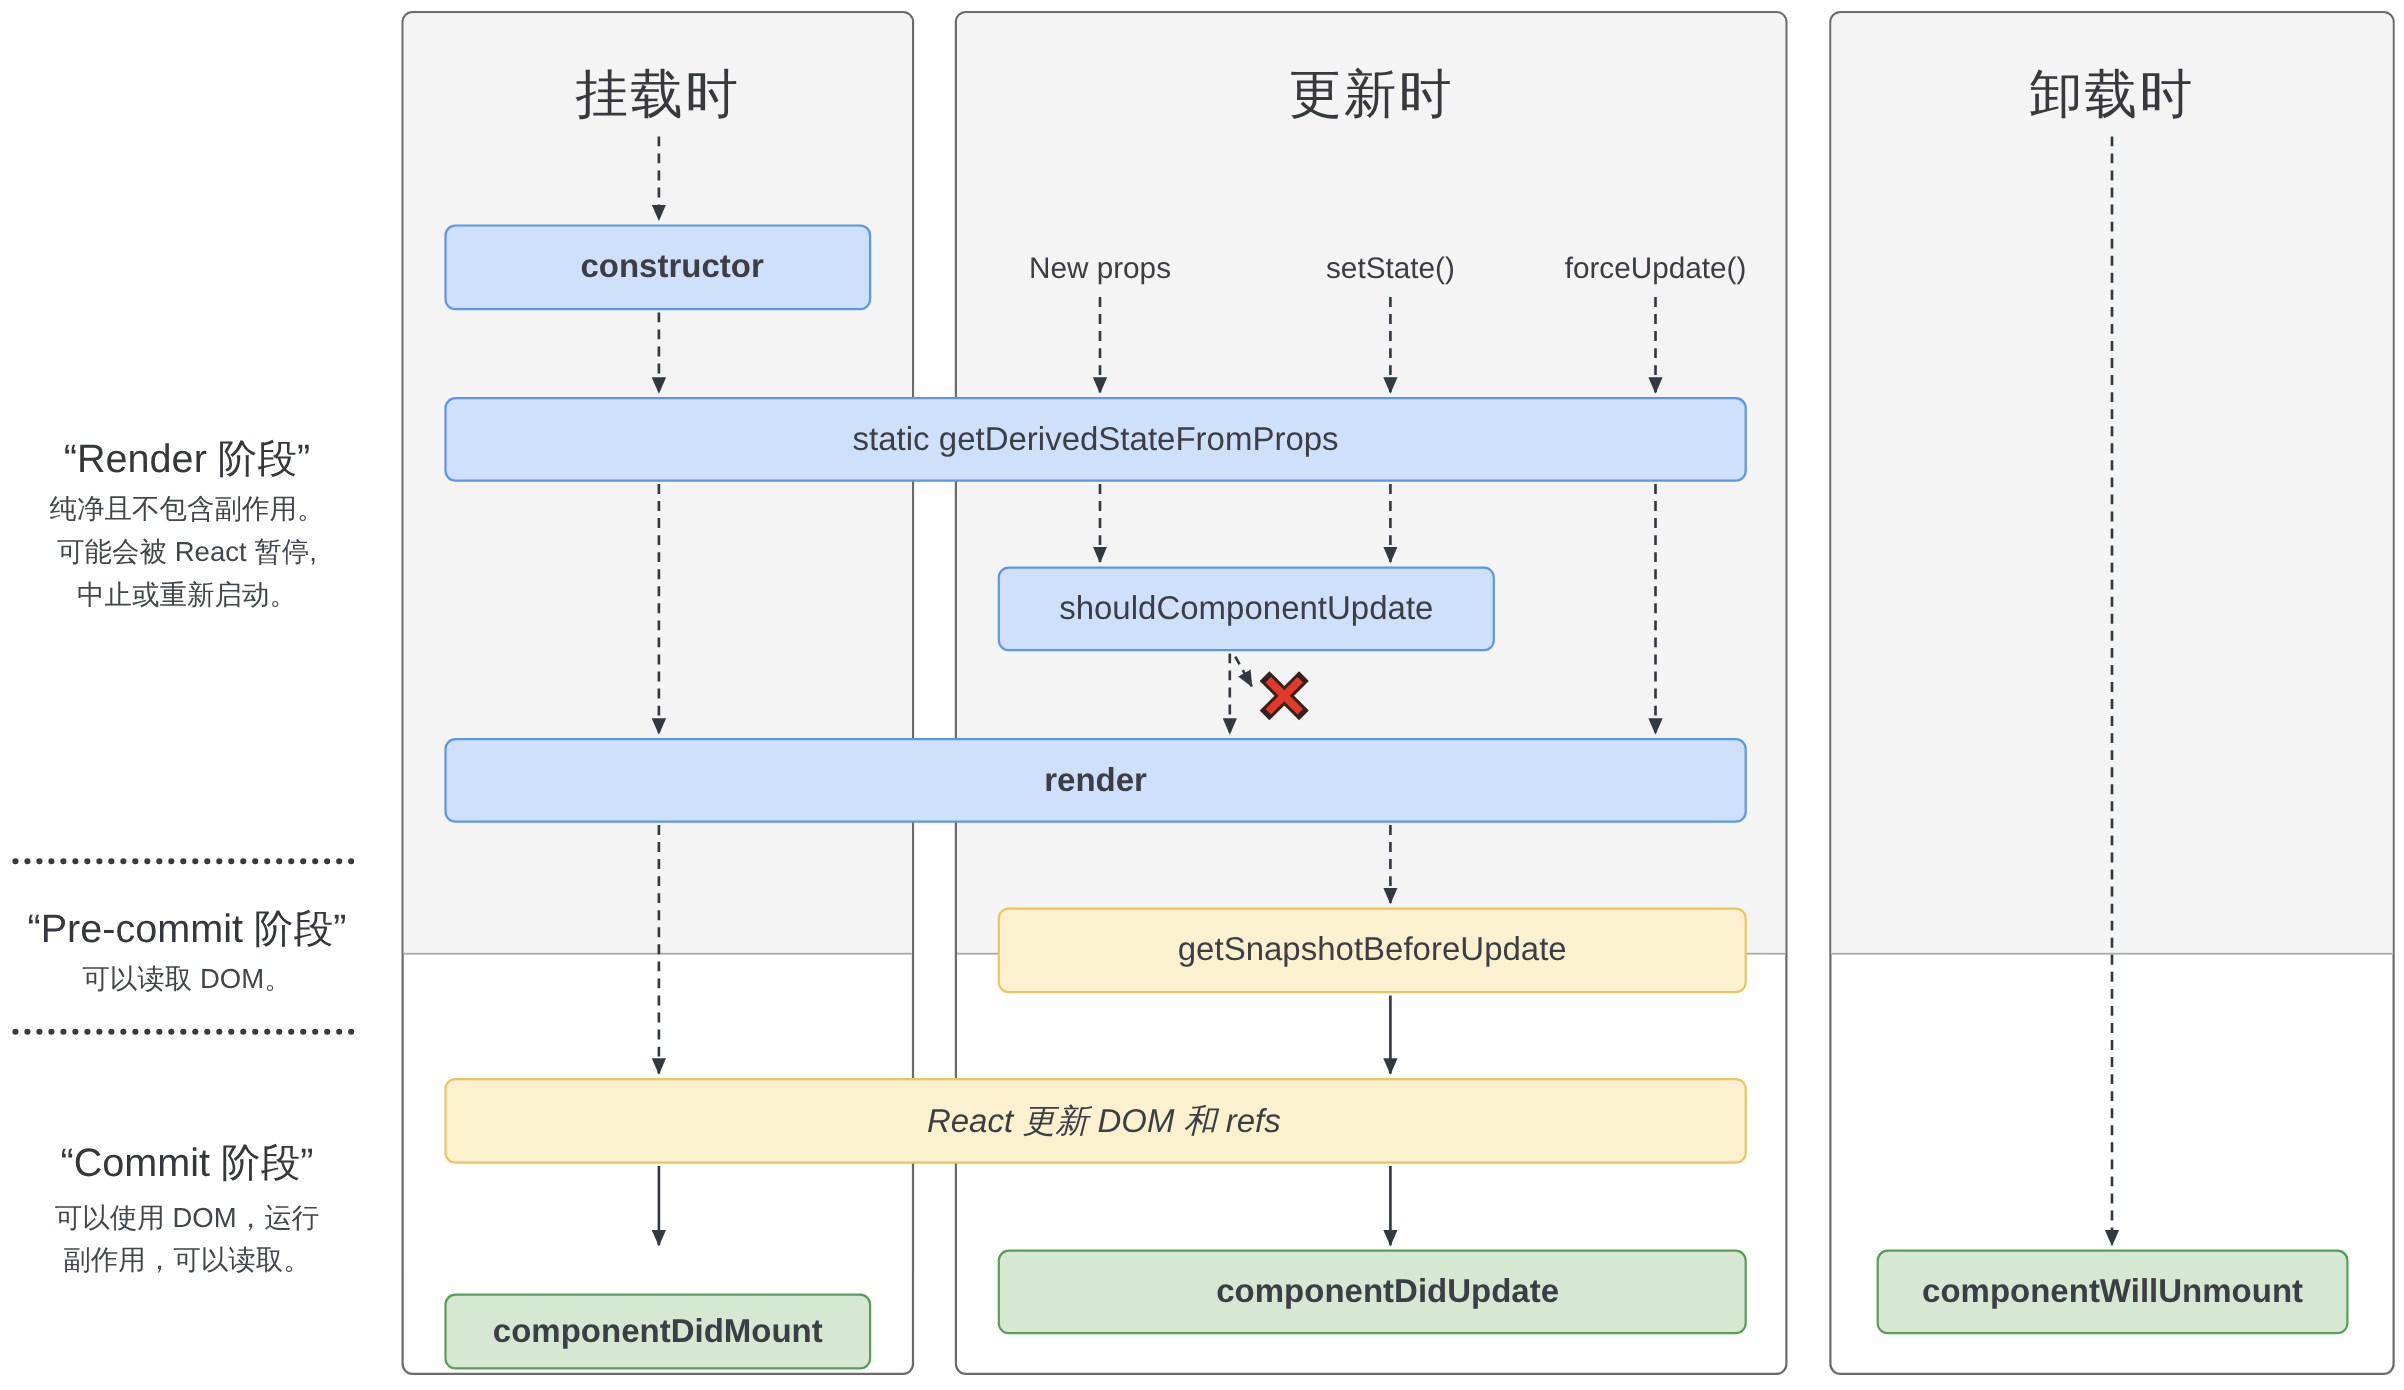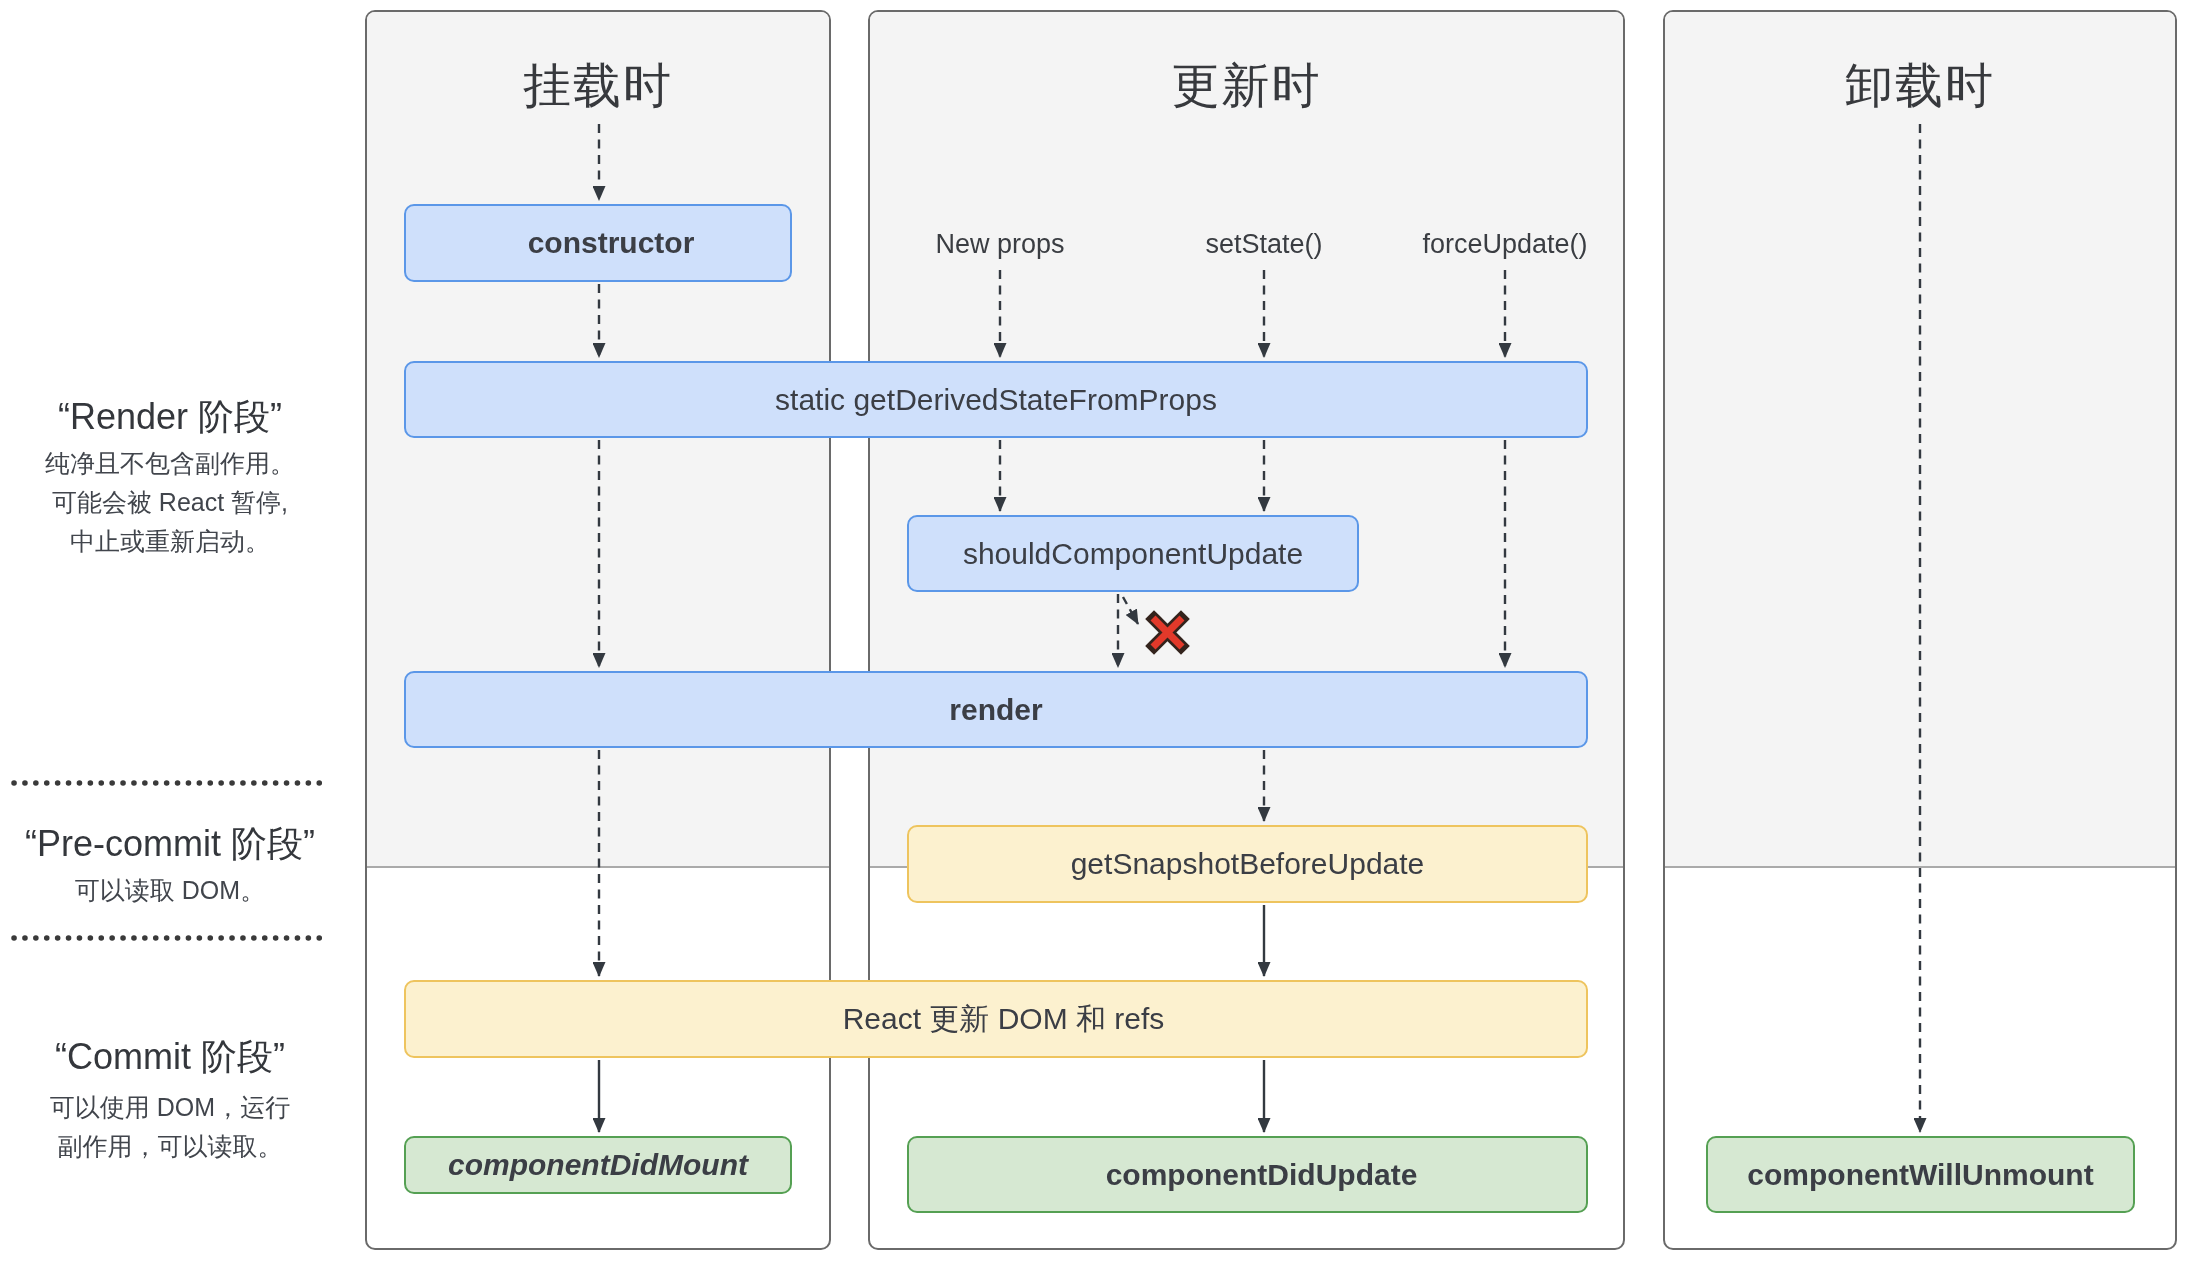--- a/index.html
+++ b/index.html
@@ -21,21 +21,21 @@
   .panel .col-title{position:absolute;left:0;right:0;top:42px;text-align:center;
                     font-size:48px;font-weight:400;color:#37393d;letter-spacing:2px;}
 
   .fbox{position:absolute;display:flex;align-items:center;justify-content:center;
         box-sizing:border-box;border-radius:10px;font-size:30px;color:var(--text);
         border:2.5px solid transparent;}
   .fbox.blue{background:var(--blue-fill);border-color:var(--blue-border);}
   .fbox.yellow{background:var(--yellow-fill);border-color:var(--yellow-border);}
   .fbox.green{background:var(--green-fill);border-color:var(--green-border);}
   .fbox.bold{font-weight:700;}
-  .fbox.italic{padding-left:15px;}
+  .fbox.italic{font-style:italic;padding-left:15px;}
 
   .trigger{position:absolute;transform:translate(-50%,-50%);font-size:27px;
            color:#3a3d42;white-space:nowrap;}
   .trigger.italic{}
 
   .side-block{position:absolute;left:0;width:340px;text-align:center;white-space:nowrap;}
   .side-title{font-size:36px;font-weight:500;color:#34373c;}
   .side-line{font-size:25px;line-height:39px;color:#41454c;}
 
   svg.layer{position:absolute;left:0;top:0;pointer-events:none;}
@@ -141,19 +141,19 @@
   <div class="fbox blue" style="left:404px;top:361px;width:1184px;height:77px;">static getDerivedStateFromProps</div>
 
   <div class="fbox blue" style="left:907px;top:515px;width:452px;height:77px;">shouldComponentUpdate</div>
 
   <div class="fbox blue bold" style="left:404px;top:671px;width:1184px;height:77px;">render</div>
 
   <div class="fbox yellow" style="left:907px;top:825px;width:681px;height:78px;">getSnapshotBeforeUpdate</div>
 
   <div class="fbox yellow italic" style="left:404px;top:980px;width:1184px;height:78px;">React 更新 DOM 和 refs</div>
 
-  <div class="fbox green bold" style="left:404px;top:1136px;width:388px;height:58px;font-style:italic;">componentDidMount</div>
+  <div class="fbox green bold" style="left:404px;top:1176px;width:388px;height:69px;">componentDidMount</div>
 
   <div class="fbox green bold" style="left:907px;top:1136px;width:681px;height:77px;padding-left:28px;">componentDidUpdate</div>
 
   <div class="fbox green bold" style="left:1706px;top:1136px;width:429px;height:77px;">componentWillUnmount</div>
 
 </div>
 
 </body></html>

